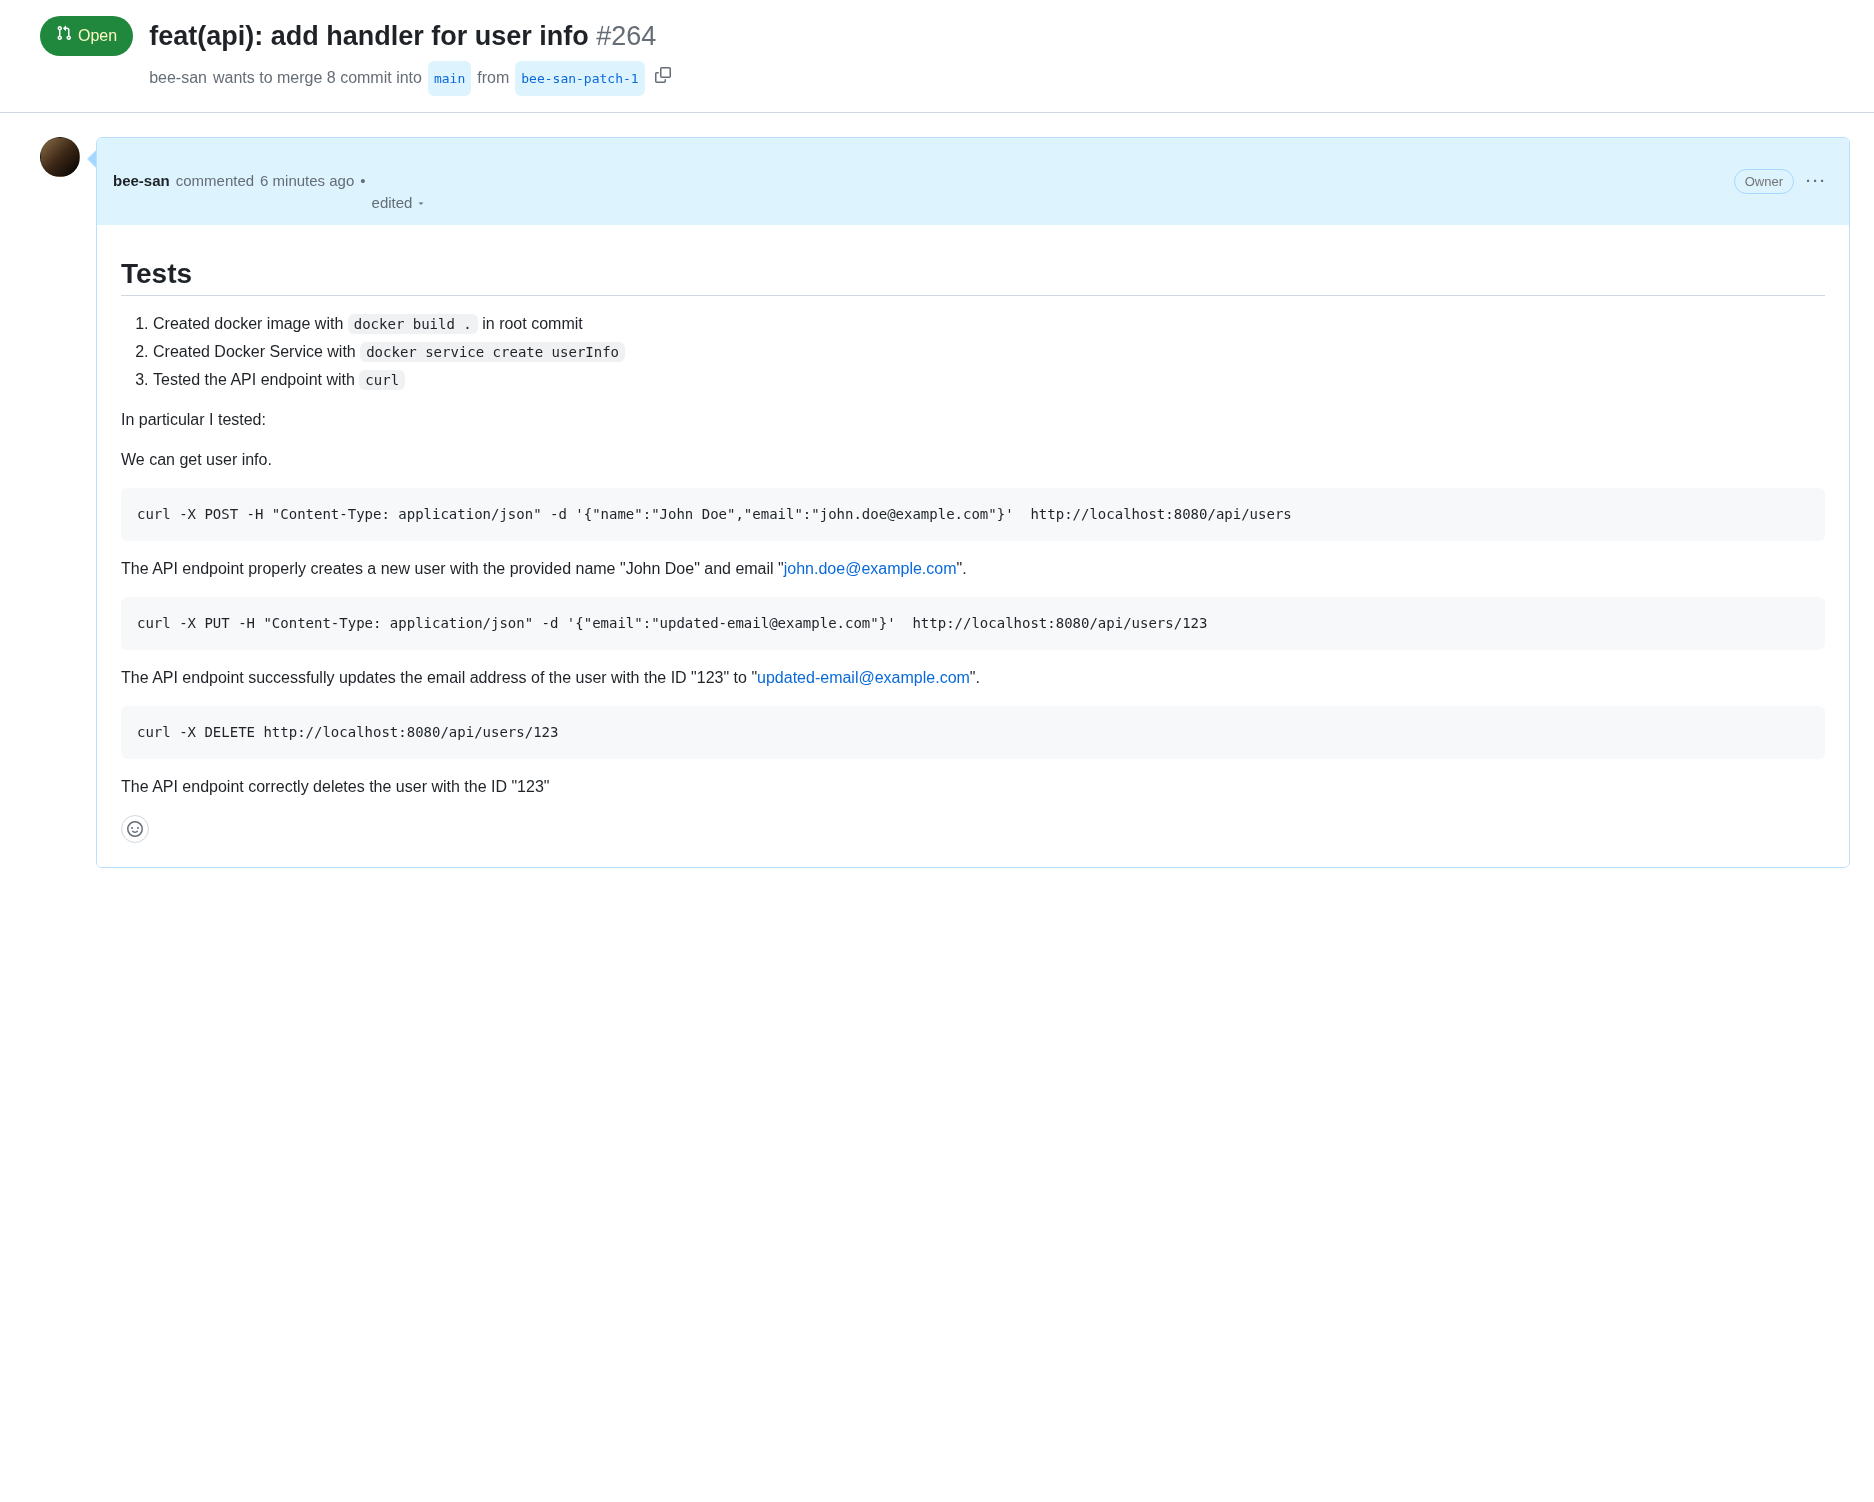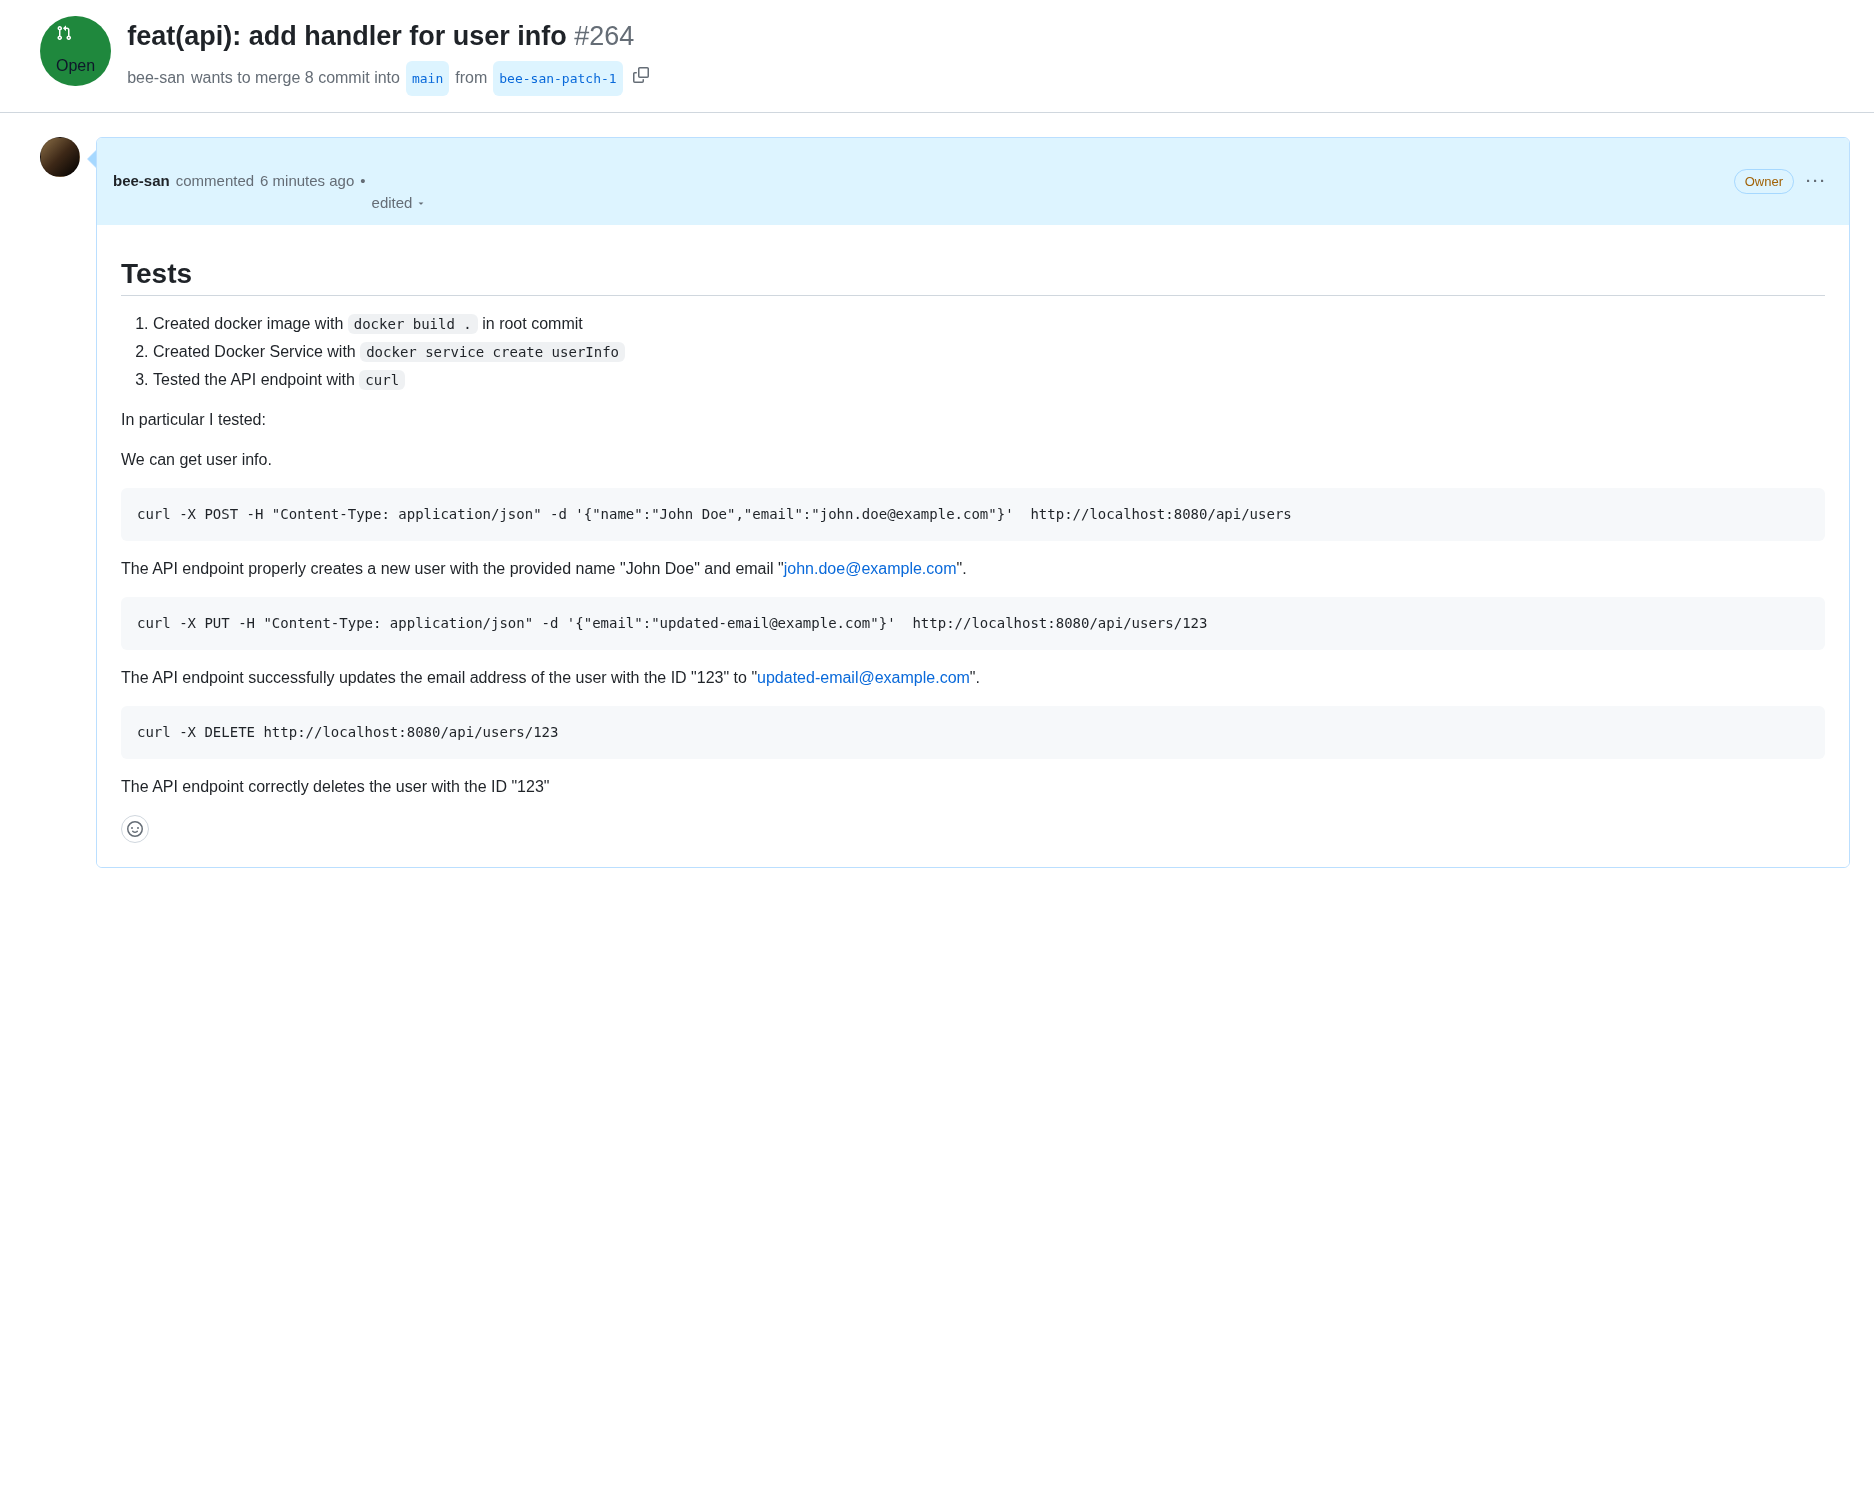--- a/index.html
+++ b/index.html
@@ -14,29 +14,29 @@
     
     .pr-header {
       padding: 16px 40px 16px 40px;
       border-bottom: 1px solid #d0d7de;
       display: flex;
       align-items: flex-start;
       gap: 16px;
     }
     .state-badge {
       display: inline-flex;
+      align-items: center;
       gap: 6px;
       background: #1f883d;
-      color: #0f172a;
+      color: #fef9c3;
       border-radius: 999px;
       padding: 8px 16px;
       font-weight: 500;
       font-size: 16px;
       white-space: nowrap;
-      flex-direction: column;
     }
     .state-badge svg { fill: #ffffff; }
     .pr-title-block { flex: 1; min-width: 0; }
     .pr-title {
       font-size: 27px;
       font-weight: 400;
       color: #1f2328;
       margin-bottom: 4px;
     }
     .pr-title .title-text { font-weight: 600; }
@@ -96,21 +96,21 @@
       display: flex;
       align-items: center;
       gap: 6px;
       color: #656d76;
       font-size: 15px;
     }
     .comment-header .author { font-weight: 600; color: #1f2328; }
     .comment-header .spacer { flex: 1; }
     .owner-badge {
       border: 1px solid rgba(84,174,255,0.4);
-      color: #a16207;
+      color: #737373;
       border-radius: 999px;
       padding: 2px 10px;
       font-size: 13px;
       background: transparent;
     }
     .kebab { padding: 6px; color: #656d76; cursor: pointer; letter-spacing: 2px; font-weight: bold; }
     .edit-dropdown { display: inline-flex; align-items: center; gap: 4px; margin-top: 44px; }
     .edit-dropdown svg { fill: #656d76; }
 
     .comment-body {

